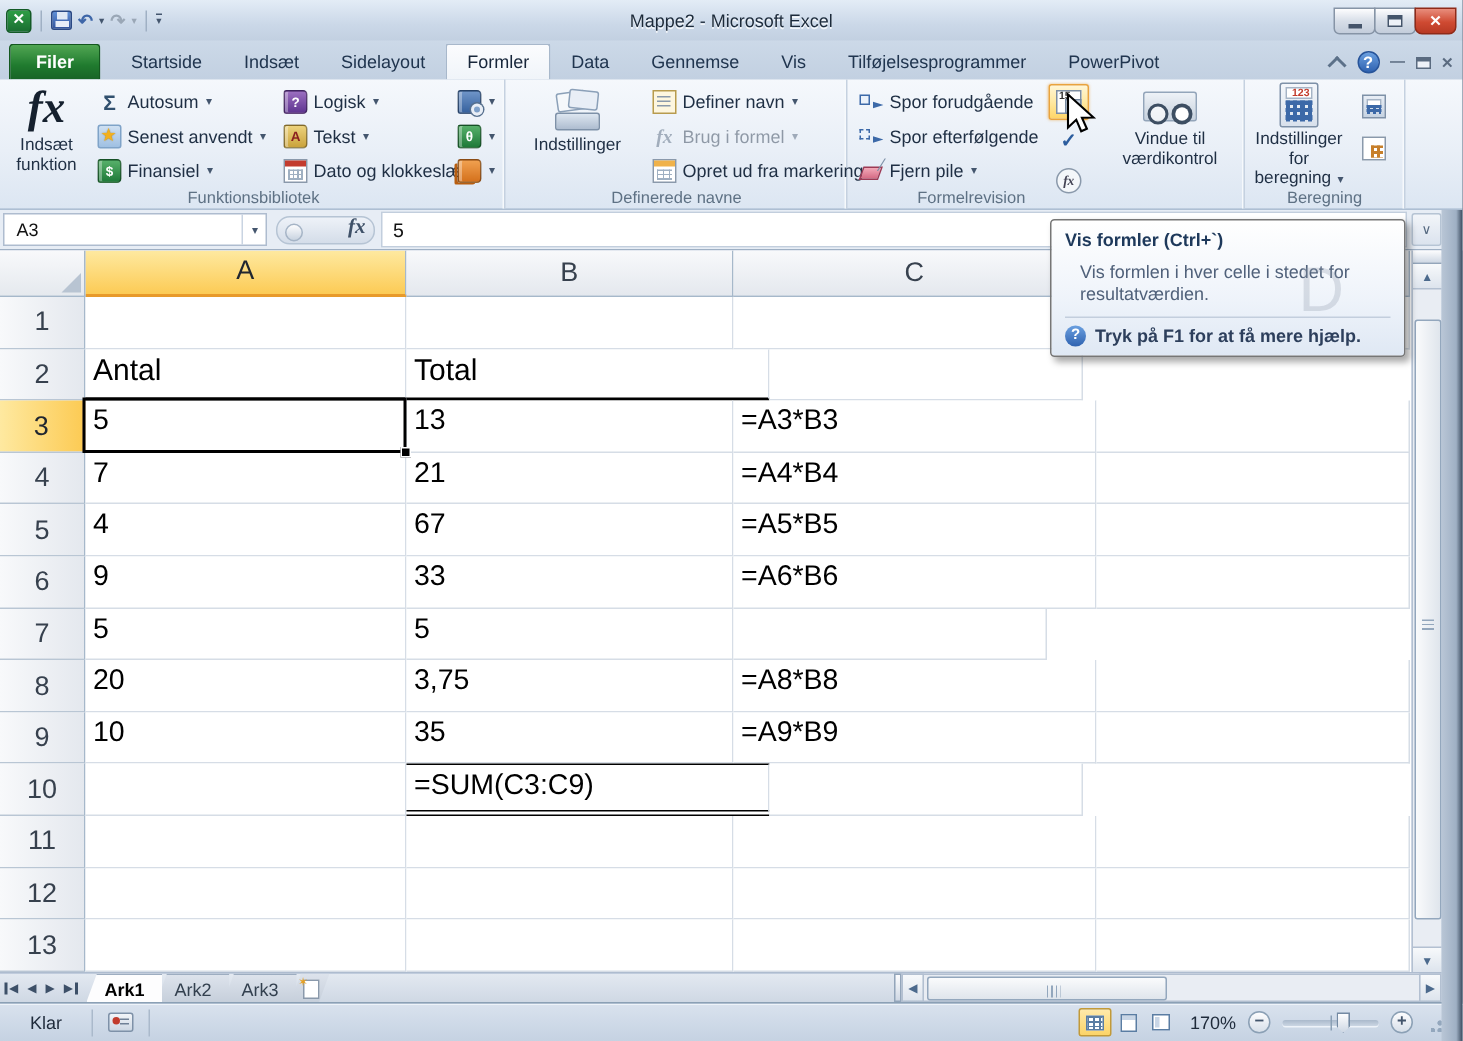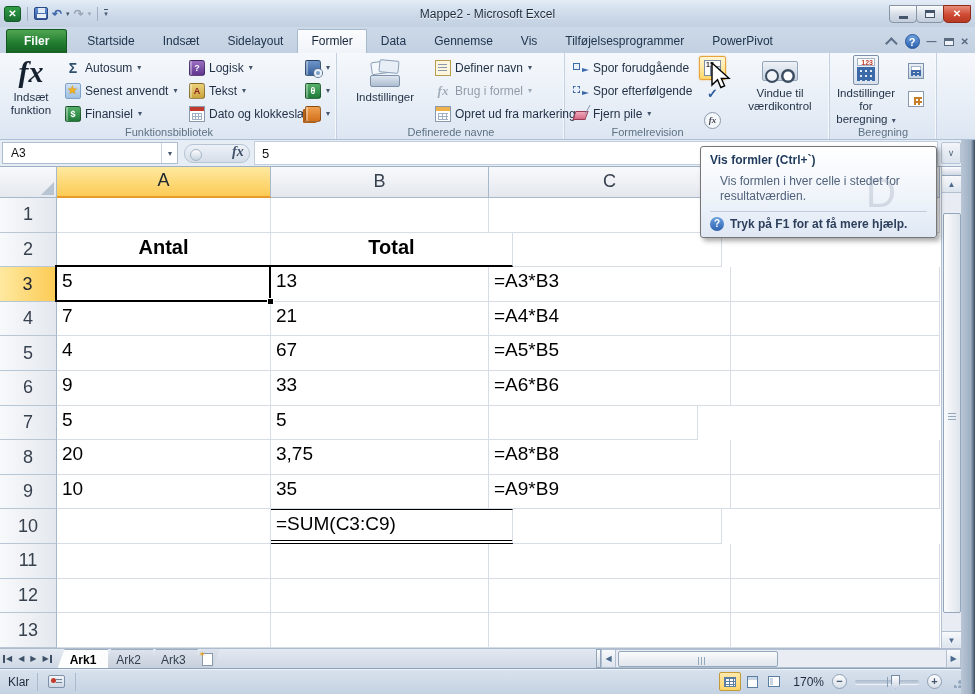--- a/index.html
+++ b/index.html
@@ -119,21 +119,21 @@
   .gridwrap { left:0; top:167px; width:941px; height:481px; background:#fff; overflow:hidden; }
   .colheaders { display:flex; height:31px; }
   .corner { width:57px; height:100%; background:linear-gradient(#f8f9fb,#e5e9ee); border-right:1px solid #a6b8ca; border-bottom:1px solid #a6b8ca; position:relative; }
   .corner::after { content:""; position:absolute; right:2px; bottom:2px; border-left:13px solid transparent; border-bottom:13px solid #b8c4d2; }
   .colhdr { height:100%; background:linear-gradient(#f8f9fb,#e4e8ee); border-right:1px solid #a6b8ca; border-bottom:1px solid #a6b8ca; text-align:center; font-size:18px; color:#37414e; line-height:29px; }
   .colhdr.sel { background:linear-gradient(#fee9a0,#fdd express 60%,#fccb55); background:linear-gradient(#fee9a0,#fccb55); border-bottom:2px solid #e89a2a; color:#202630; line-height:27px; }
   .grow { display:flex; height:34.62px; }
   .rowhdr { width:57px; background:linear-gradient(90deg,#f8f9fb,#e4e8ee); border-right:1px solid #a6b8ca; border-bottom:1px solid #b9c6d4; font-size:18px; color:#37414e; display:flex; align-items:center; justify-content:center; }
   .rowhdr.sel { background:linear-gradient(90deg,#fee9a0,#fccb55); border-right:2px solid #e89a2a; color:#202630; }
   .cell { height:100%; background:#fff; border-right:1px solid #d6dde6; border-bottom:1px solid #d6dde6; font-size:19px; color:#000; padding:3px 0 0 5px; white-space:nowrap; overflow:hidden; }
-  .cell.h2 { font-weight:bold; text-align:center; padding-right:5px; border-bottom:2.5px solid #000; font-size:20px; }
+  .cell.h2 { font-weight:normal; text-align:left; padding-right:5px; border-bottom:2.5px solid #000; font-size:20px; }
   .cell.ctot { border-top:1.5px solid #000; border-bottom:4px double #000; }
   .cell.selcell { position:relative; z-index:5; overflow:visible; }
   .cell.selcell::before { content:""; position:absolute; left:-2px; top:-2px; right:-1px; bottom:-1px; border:2.5px solid #000; pointer-events:none; }
   .cell.selcell::after { content:""; position:absolute; right:-4px; bottom:-4px; width:5px; height:5px; background:#000; border:1px solid #fff; }
 
   
   .vscroll { left:941px; top:167px; width:20px; height:481px; background:#e9edf3; border-left:1px solid #b3c0d1; }
   .vs-split { height:9px; background:linear-gradient(#fdfdfe,#cfd8e4); border-bottom:1px solid #93a5ba; }
   .vs-arrow { height:17px; display:flex; align-items:center; justify-content:center; font-size:8px; color:#4c6a8d; background:linear-gradient(#f7f9fb,#dde4ed); border-bottom:1px solid #b3c0d1; }
   .vs-thumb { position:absolute; left:1px; top:46px; width:18px; height:400px; background:linear-gradient(90deg,#fafbfc,#dfe5ec); border:1px solid #93a7bd; border-radius:2px; }
@@ -161,21 +161,21 @@
   .newsheet::before { content:""; position:absolute; left:8px; top:4px; width:9px; height:11px; background:#fff; border:1px solid #8a99ab; }
   .newsheet::after { content:"✶"; position:absolute; left:5px; top:1px; font-size:8px; color:#e8a020; }
   .hsplit { width:5px; margin-left:auto; background:linear-gradient(#fdfdfe,#cfd8e4); border:1px solid #93a5ba; }
   .harrow { width:15px; display:flex; align-items:center; justify-content:center; font-size:8px; color:#4c6a8d; background:linear-gradient(#f7f9fb,#dde4ed); border:1px solid #b3c0d1; }
   .htrack { width:330px; background:#e9edf3; border-top:1px solid #b3c0d1; border-bottom:1px solid #b3c0d1; position:relative; }
   .hthumb { position:absolute; left:2px; top:1px; height:16px; width:160px; background:linear-gradient(#fafbfc,#dfe5ec); border:1px solid #93a7bd; border-radius:2px; }
   .hgrip { position:absolute; left:50%; top:5px; width:9px; height:8px; background:repeating-linear-gradient(90deg,#93a7bd 0 1px,transparent 1px 3px); }
 
   
   .statusbar { left:0; top:668px; width:975px; height:26px; background:linear-gradient(#d9e2ee,#c5d2e2); border-top:1px solid #8ba0b5; display:flex; align-items:center; box-shadow:inset 0 1px 0 #eef3f9; }
-  .st-mode { font-size:12px; color:#1e2a3a; padding:0 8px; }
+  .st-mode { font-size:12px; color:#1e2a3a; padding:0 20px; }
   .st-sep { width:1px; height:18px; background:#aab9cb; }
   .macro-ic { width:17px; height:13px; background:linear-gradient(#f2f5f9,#cdd7e3); border:1px solid #7e91a8; border-radius:2px; margin:0 10px; position:relative; }
   .macro-ic::before { content:""; position:absolute; left:2px; top:2px; width:5px; height:5px; border-radius:50%; background:#c23b2c; }
   .macro-ic::after { content:""; position:absolute; right:2px; top:3px; width:6px; height:1px; box-shadow:0 3px 0 #6f8096; background:#6f8096; }
   .st-right { margin-left:auto; display:flex; align-items:center; gap:8px; padding-right:8px; }
   .viewbtns { display:flex; }
   .vb { width:22px; height:19px; border:1px solid transparent; border-radius:2px; display:flex; align-items:center; justify-content:center; }
   .vb.active { background:linear-gradient(#ffe9ab,#fcd468); border-color:#c29a39; }
   .vb-grid { width:12px; height:10px; background:repeating-linear-gradient(90deg,#5a7da3 0 1px,transparent 1px 4px), repeating-linear-gradient(#5a7da3 0 1px,transparent 1px 3px); border:1px solid #5a7da3; background-color:#fff; }
   .vb-page { width:11px; height:12px; background:#fff; border:1px solid #5a7da3; box-shadow:inset 0 3px 0 #c9d6e6; }

